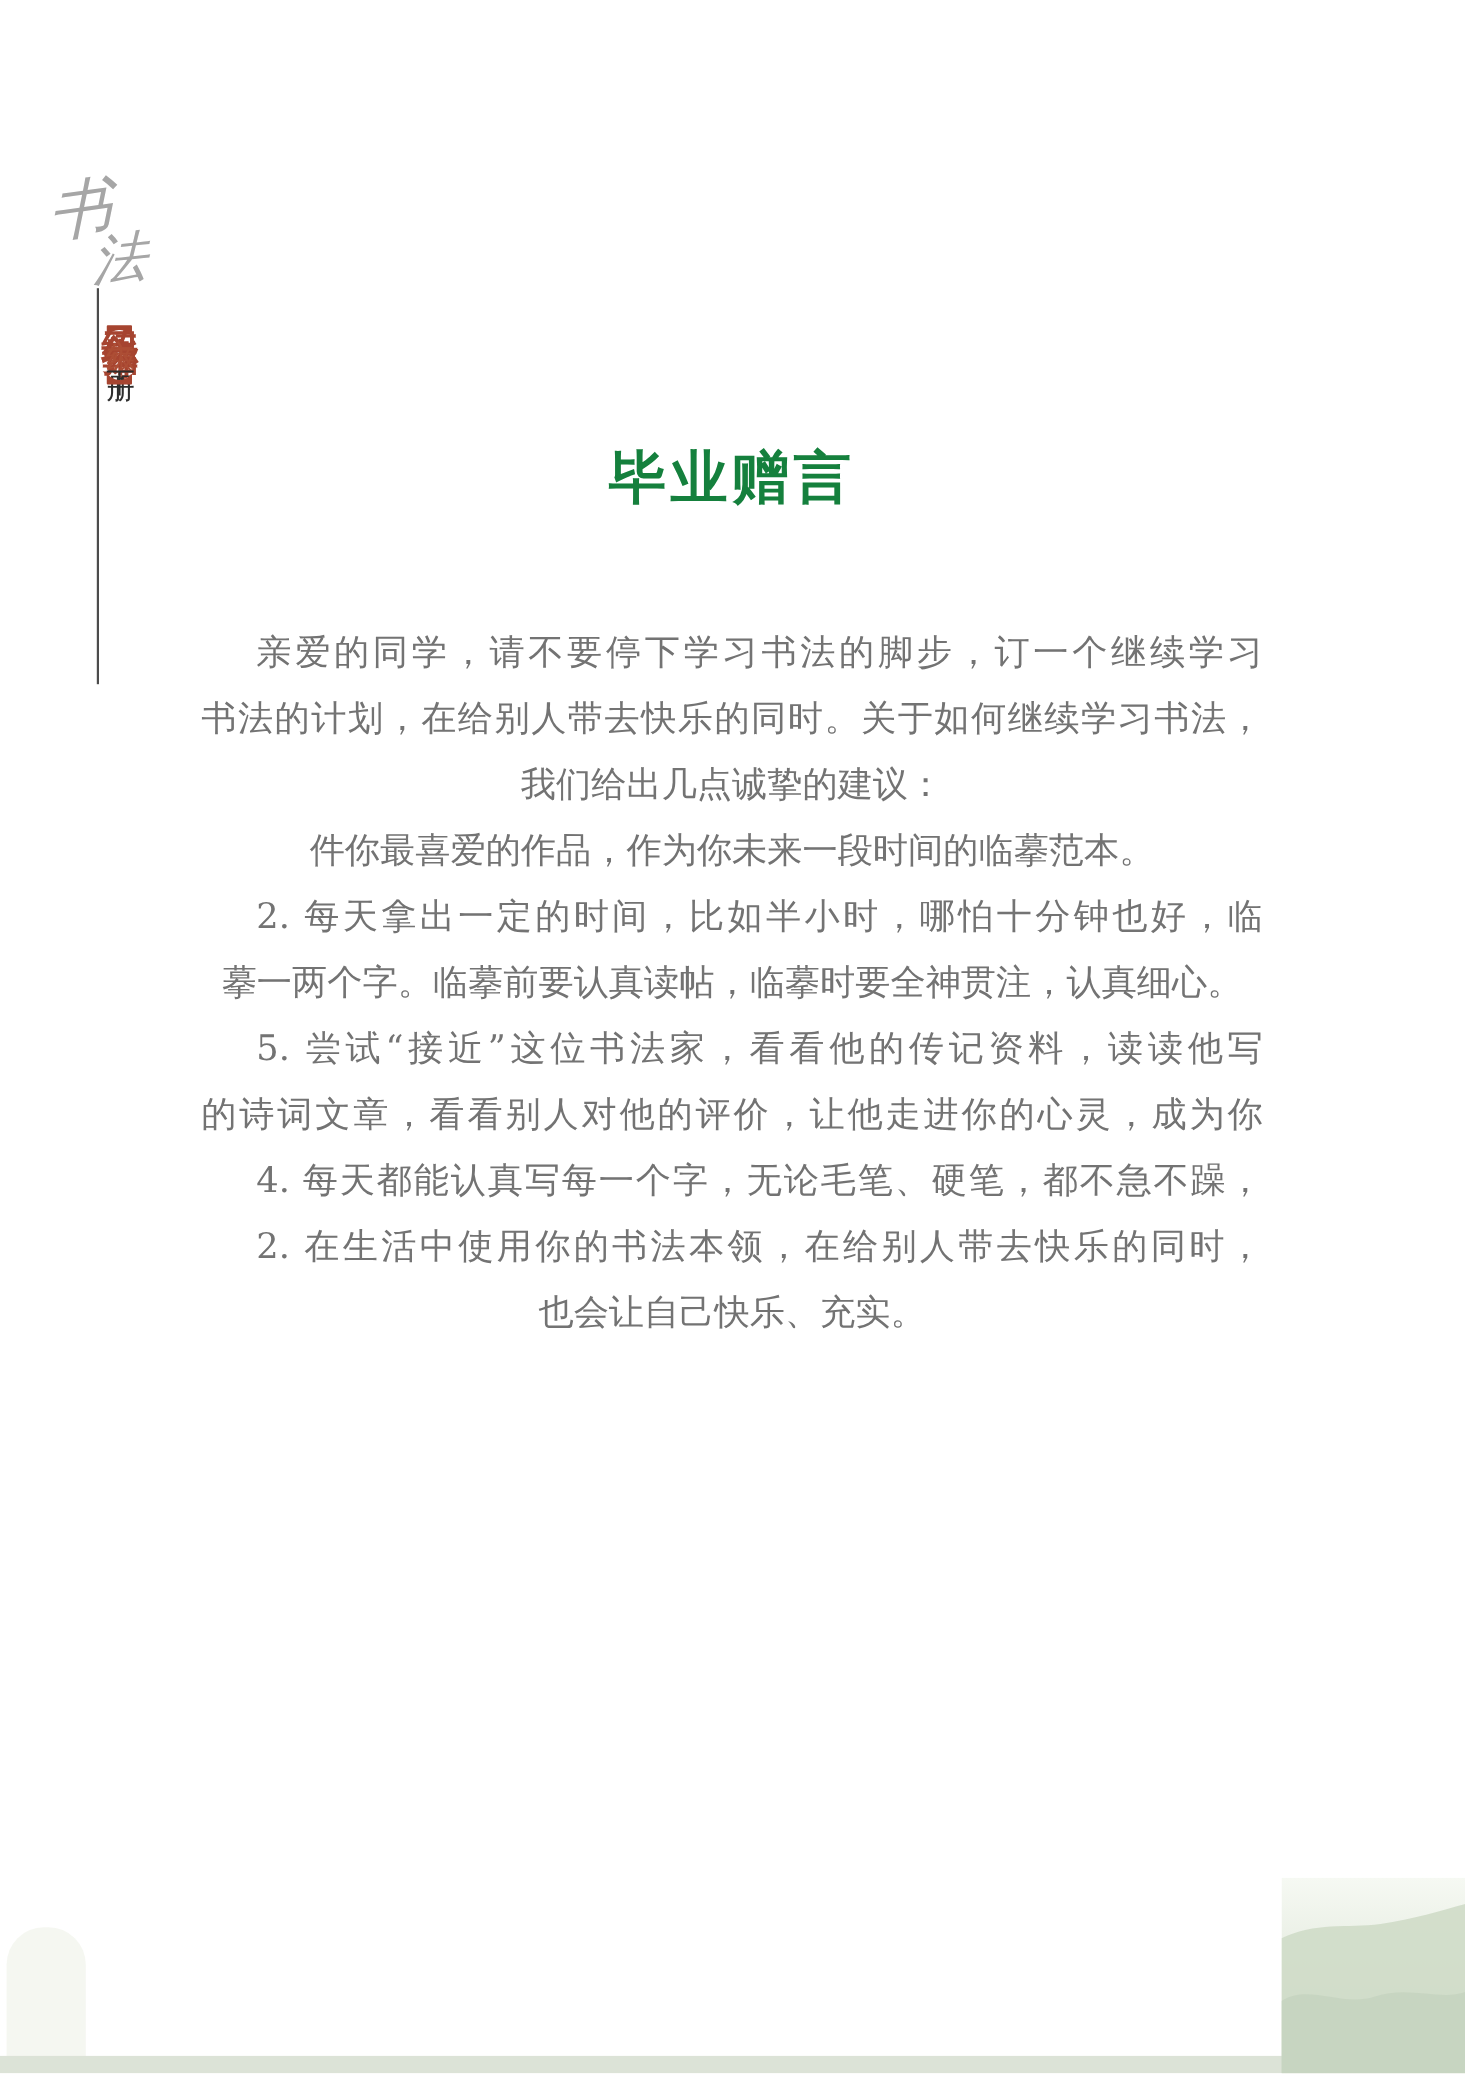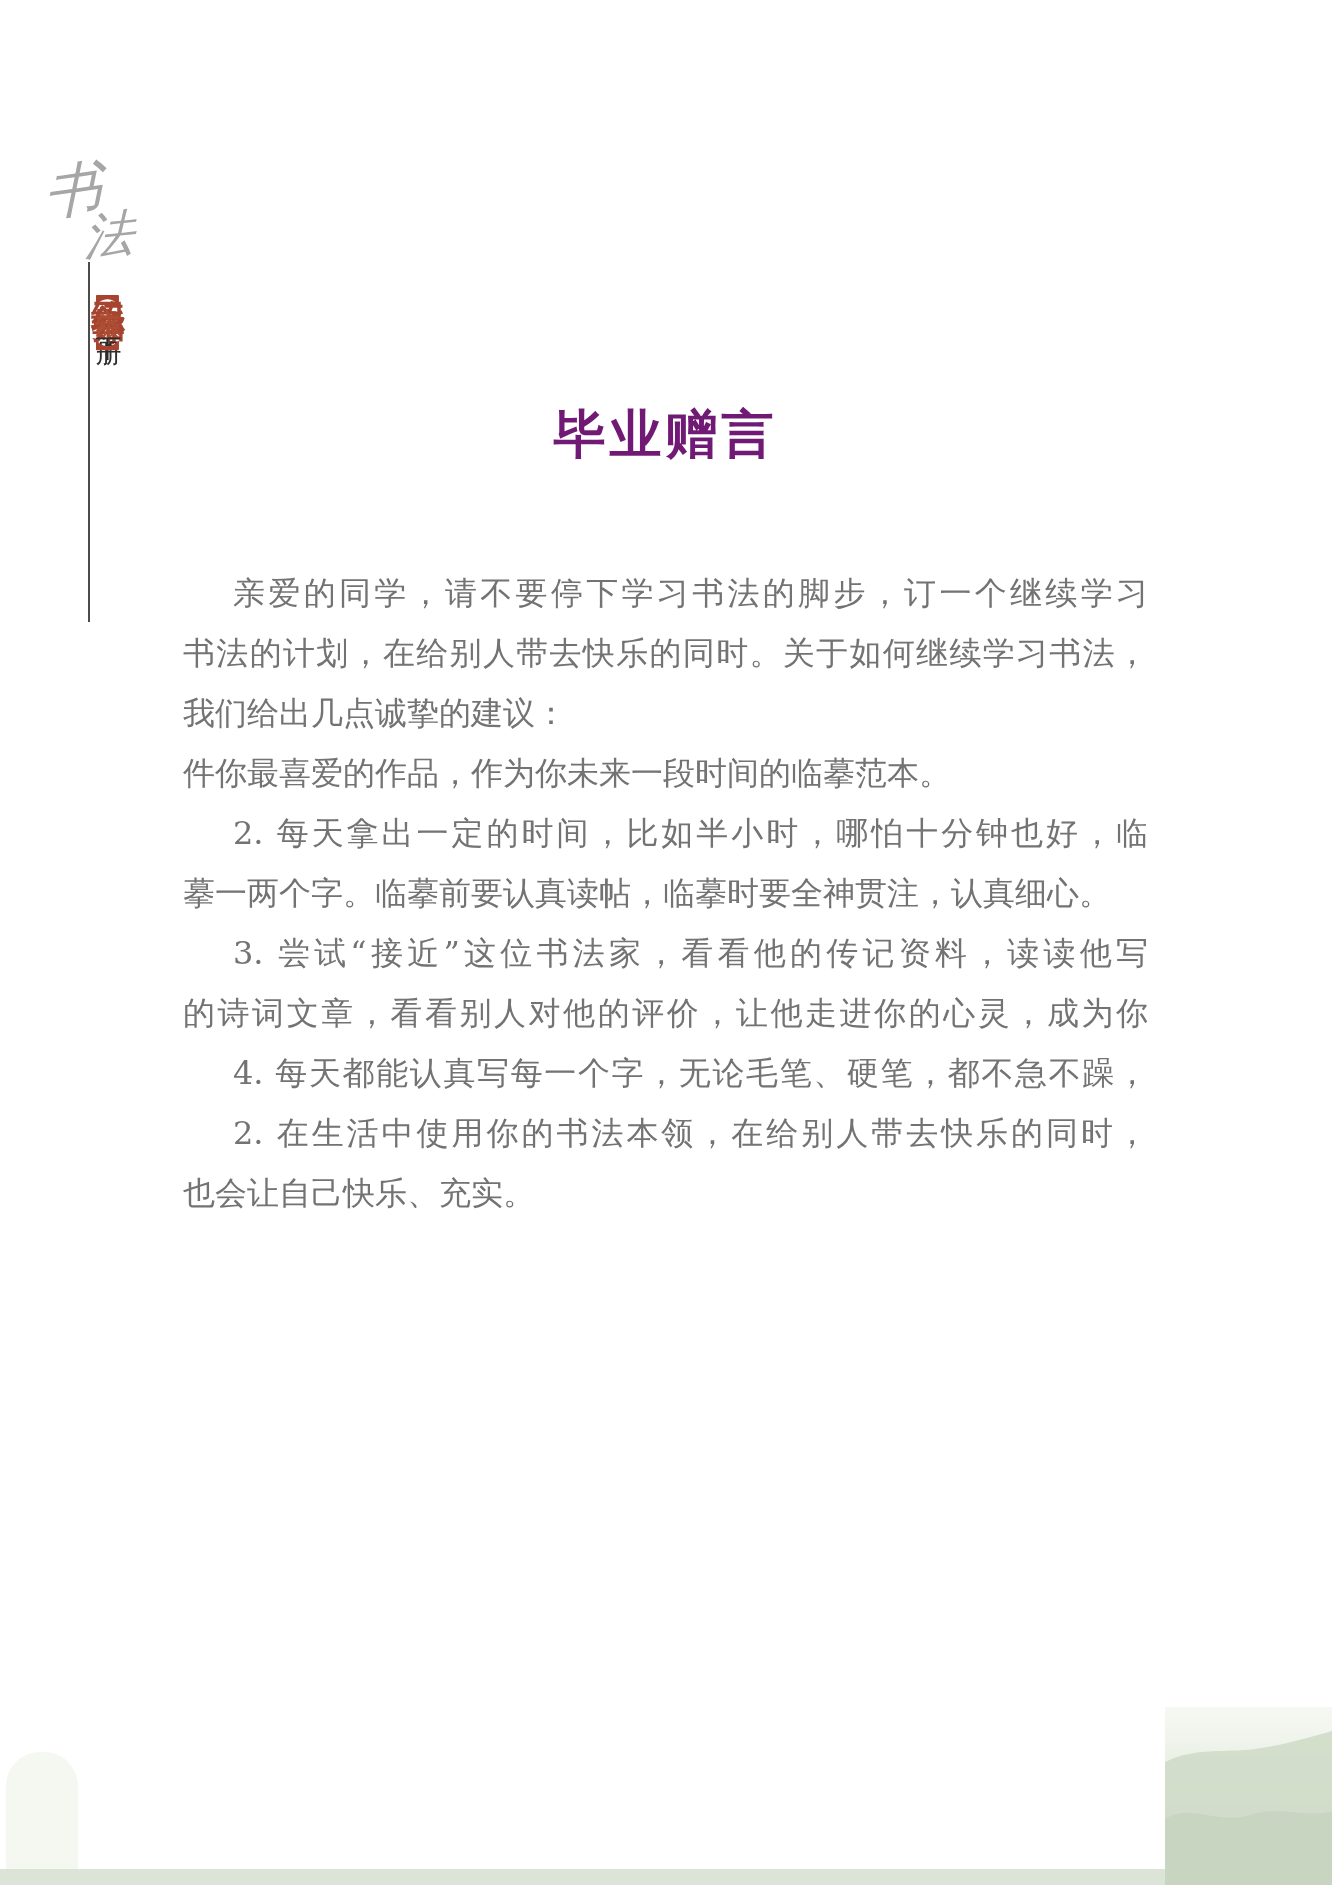--- a/index.html
+++ b/index.html
@@ -38,33 +38,33 @@
   .spine-bracket{font-size:26px;color:#a64430;font-weight:bold;}
   .spine-grade{font-size:26px;color:#ad4e35;letter-spacing:3px;}
   .spine-volume{font-size:26px;color:#2d2d2d;letter-spacing:3px;margin-inline-start:20px;}
 
   
   .doc-title{
     position:absolute;left:183px;top:400px;width:965px;
     text-align:center;
     font-size:52px;font-weight:900;
     letter-spacing:4px;
-    color:#701a75;
+    color:#15803d;
     font-family:"DejaVu Serif","Liberation Serif",serif;
   }
   .body-text{
     position:absolute;left:183px;top:563px;width:965px;
     color:#737373;
     font-size:32px;
     font-family:"DejaVu Serif","Liberation Serif",serif;
   }
   .body-text .line{
     height:60px;line-height:60px;
     overflow:hidden;
-    text-align:left;
+    text-align:center;
     white-space:normal;
   }
   .body-text .line.indent{text-indent:50px;}
   .body-text .line.fill{
     text-align:justify;
     text-align-last:justify;
     text-justify:inter-character;
   }
 
   
@@ -97,21 +97,21 @@
 
   <div class="doc-title">毕业赠言</div>
 
   <div class="body-text">
       <div class="line indent fill">亲爱的同学，请不要停下学习书法的脚步，订一个继续学习</div>
       <div class="line fill">书法的计划，在给别人带去快乐的同时。关于如何继续学习书法，</div>
       <div class="line">我们给出几点诚挚的建议：</div>
       <div class="line">件你最喜爱的作品，作为你未来一段时间的临摹范本。</div>
       <div class="line indent fill">2. 每天拿出一定的时间，比如半小时，哪怕十分钟也好，临</div>
       <div class="line">摹一两个字。临摹前要认真读帖，临摹时要全神贯注，认真细心。</div>
-      <div class="line indent fill">3. 尝试“接近”这位书法家，看看他的传记资料，读读他写</div>
+      <div class="line indent fill">5. 尝试“接近”这位书法家，看看他的传记资料，读读他写</div>
       <div class="line fill">的诗词文章，看看别人对他的评价，让他走进你的心灵，成为你</div>
       <div class="line indent fill">4. 每天都能认真写每一个字，无论毛笔、硬笔，都不急不躁，</div>
       <div class="line indent fill">2. 在生活中使用你的书法本领，在给别人带去快乐的同时，</div>
       <div class="line">也会让自己快乐、充实。</div>
     </div>
 
   <div class="left-faint-decor"></div>
   <div class="bottom-strip"></div>
   <div class="corner-decor">
     <svg width="167" height="178" viewBox="0 0 167 178" xmlns="http://www.w3.org/2000/svg">

